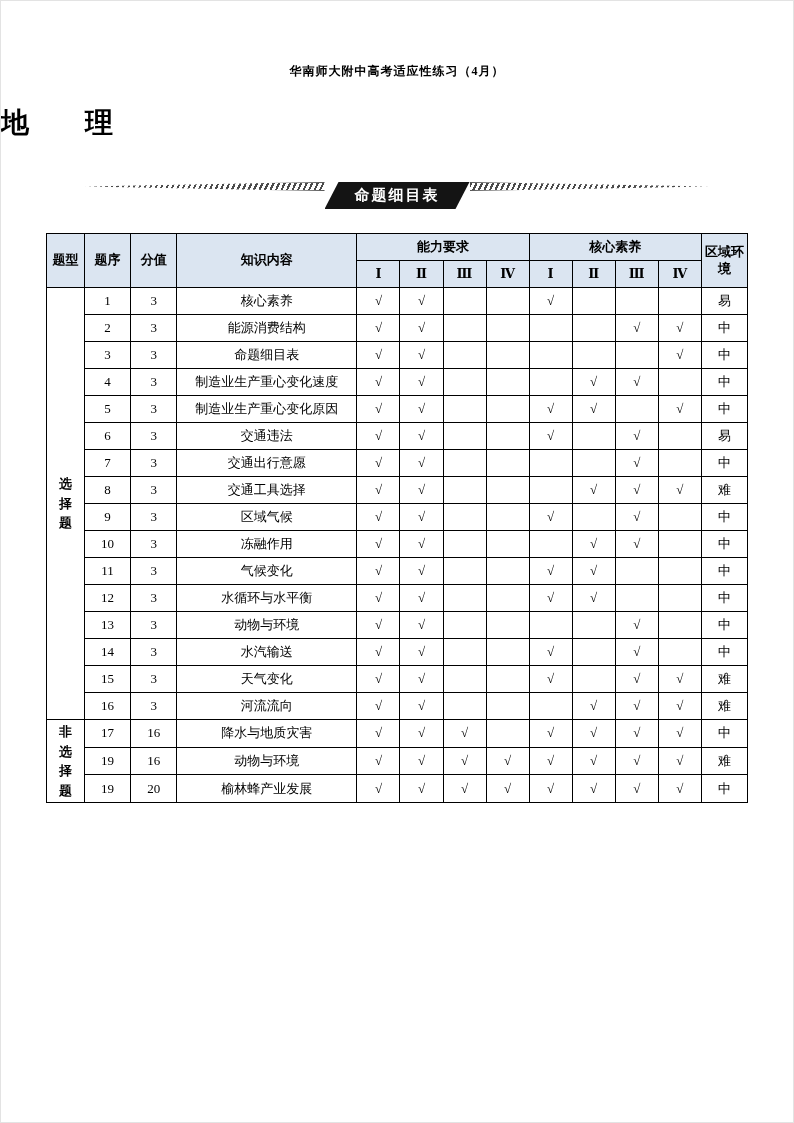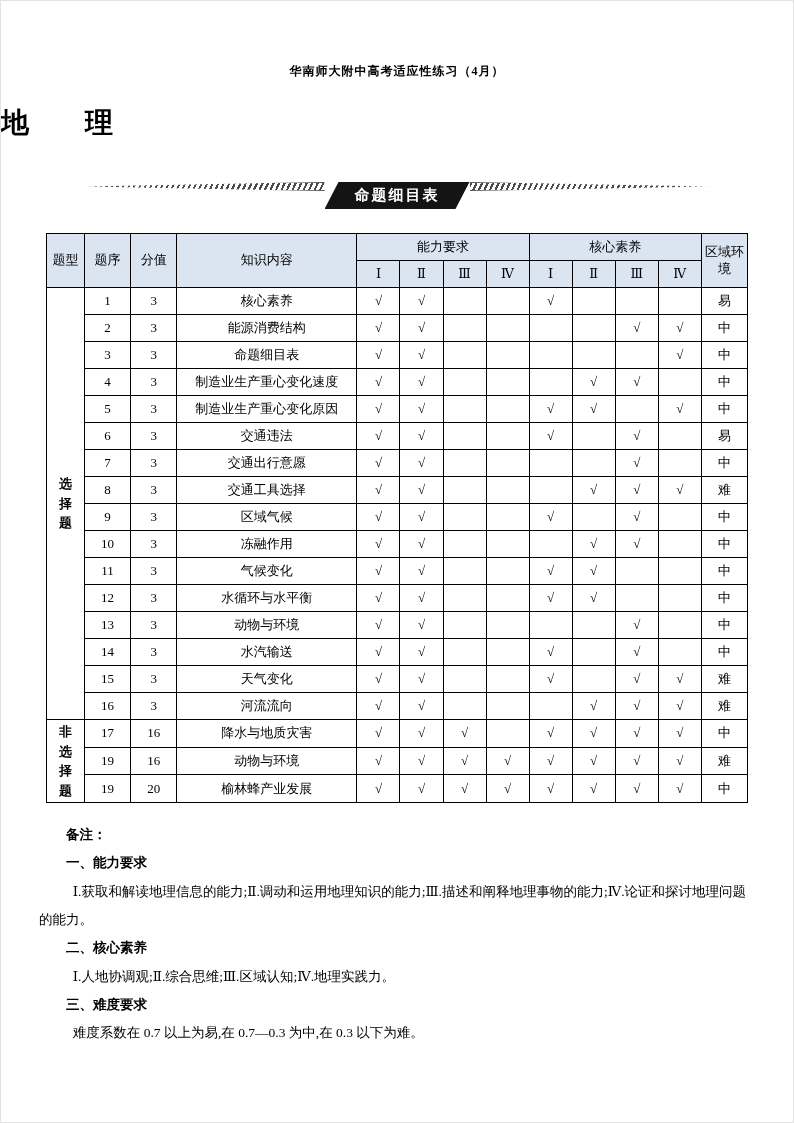--- a/index.html
+++ b/index.html
@@ -24,21 +24,21 @@
     background: #141414; color: #fff; font-weight: bold; font-size: 15px;
     padding: 4px 30px; letter-spacing: 2px; white-space: nowrap;
     clip-path: polygon(14px 0, 100% 0, calc(100% - 14px) 100%, 0 100%);
     font-family: "Liberation Sans", "DejaVu Sans", sans-serif;
   }
 
   
   table { border-collapse: collapse; margin: 0 auto; table-layout: fixed; width: 702px; font-size: 13px; }
   th, td { border: 1px solid #000; text-align: center; vertical-align: middle; overflow: hidden; }
   table { border: 1.5px solid #000; }
-  th { background: #dbe5f1; font-weight: normal; height: 27px; padding: 1px 2px; line-height: 1.25; }
+  th { background: #dbe5f1; font-weight: bold; height: 27px; padding: 1px 2px; line-height: 1.25; }
   td { height: 27px; padding: 0 2px; }
   .group-cell { white-space: pre-line; font-weight: bold; line-height: 1.5; padding: 2px 0; }
   .knowledge { letter-spacing: 0; }
 
   
   .notes { width: 716px; margin: 18px auto 0; font-size: 13.5px; }
   .notes p { line-height: 2.1; }
   .n-label, .n-title { font-weight: bold; text-indent: 2em; }
   .n-body { text-indent: 2.5em; }
 </style>
@@ -363,23 +363,14 @@
           <td>√</td>
           <td>√</td>
           <td>√</td>
           <td>√</td>
           <td>√</td>
           <td>中</td>
         </tr>
       </tbody>
   </table>
 
-  <div class="notes">
-    <p class="n-label">备注：</p>
-    <p class="n-title">一、能力要求</p>
-    <p class="n-body">Ⅰ.获取和解读地理信息的能力;Ⅱ.调动和运用地理知识的能力;Ⅲ.描述和阐释地理事物的能力;Ⅳ.论证和探讨地理问题的能力。</p>
-    <p class="n-title">二、核心素养</p>
-    <p class="n-body">Ⅰ.人地协调观;Ⅱ.综合思维;Ⅲ.区域认知;Ⅳ.地理实践力。</p>
-    <p class="n-title">三、难度要求</p>
-    <p class="n-body">难度系数在 0.7 以上为易,在 0.7—0.3 为中,在 0.3 以下为难。</p>
-  </div>
 
 </div>
 
 </body></html>

